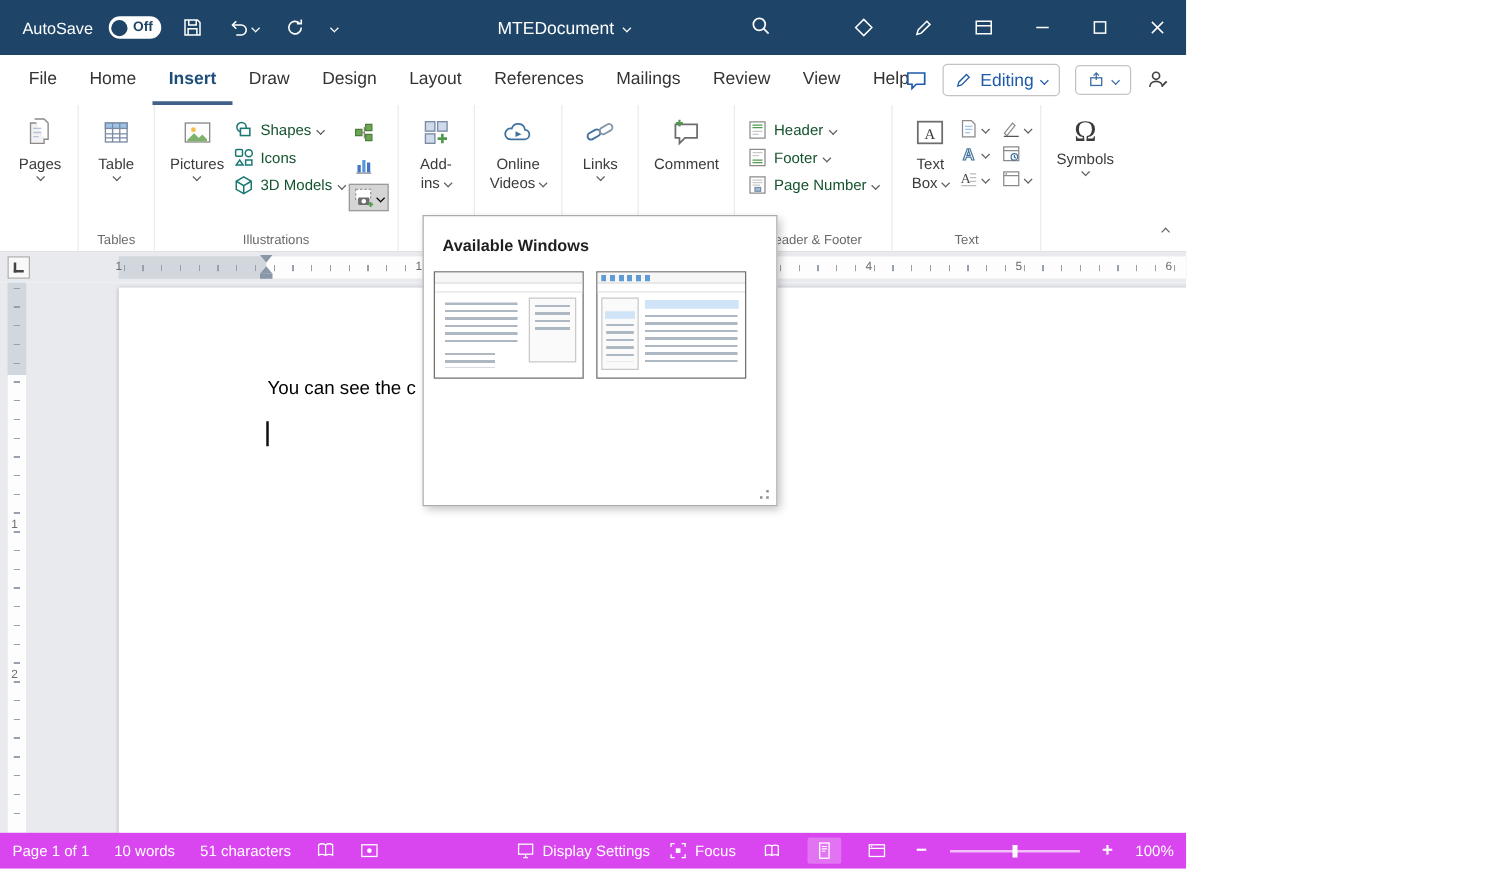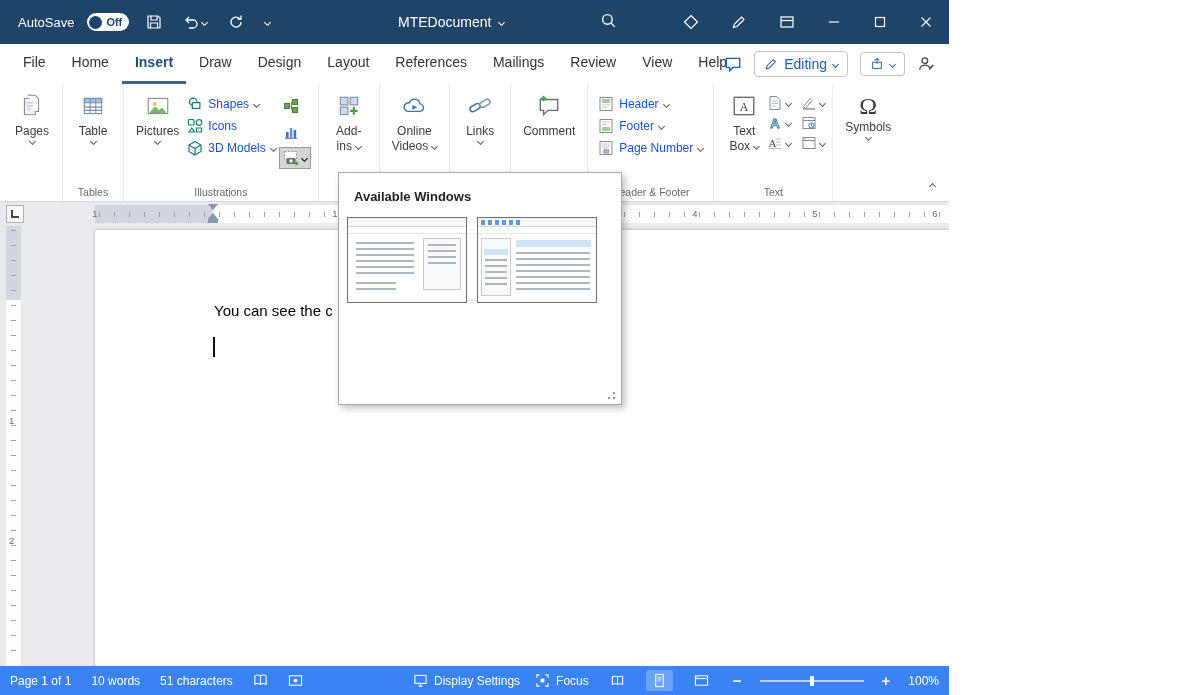--- a/index.html
+++ b/index.html
@@ -32,21 +32,21 @@
 
   
   .ribbon{position:relative;height:118px;flex:none;background:#fff;border-bottom:1px solid #d6d6d6;display:flex;align-items:stretch;padding:0 2px;}
   .rgroup{position:relative;display:flex;align-items:flex-start;padding:3px 7px 18px;border-right:1px solid #ececec;}
   .glabel{position:absolute;bottom:3px;left:0;right:0;text-align:center;font-size:10.5px;color:#696969;white-space:nowrap;}
   .bigbtn{display:flex;flex-direction:column;align-items:center;gap:1px;padding:6px 5px 2px;min-width:46px;font-size:12px;color:#3b3b3b;line-height:1.2;cursor:pointer;text-align:center;}
   .bigbtn .i24{width:26px;height:26px;margin-bottom:4px;}
   .bigbtn .l2{display:flex;align-items:center;gap:4px;color:#3b3b3b;}
   .bigbtn .chev{color:#5f5f5f;}
   .stack{display:flex;flex-direction:column;gap:4px;padding-top:8px;}
-  .smallbtn{display:flex;align-items:center;gap:5px;font-size:12px;color:#1d4ed8;padding:1px 3px;cursor:pointer;white-space:nowrap;}
+  .smallbtn{display:flex;align-items:center;gap:5px;font-size:12px;color:#14532d;padding:1px 3px;cursor:pointer;white-space:nowrap;}
   .smallbtn svg{width:16px;height:16px;flex:none;}
   .smallbtn .chev{color:#5f5f5f;}
   .iconbtn{display:flex;align-items:center;gap:3px;padding:2px 3px;cursor:pointer;border:1px solid transparent;}
   .iconbtn svg{width:16px;height:16px;}
   .iconbtn.pressed{background:#d5d5d5;border-color:#9a9a9a;}
   .tgrid{display:grid;grid-template-columns:auto auto;gap:4px 10px;padding-top:8px;}
   .tg{display:flex;align-items:center;gap:3px;cursor:pointer;color:#5f5f5f;}
   .tg svg{width:16px;height:16px;}
   .ribbon-collapse{position:absolute;right:14px;bottom:8px;color:#5f5f5f;cursor:pointer;}
   .ribbon-collapse .chev{transform:rotate(225deg);}
@@ -83,21 +83,21 @@
   .t-lines{position:absolute;background:repeating-linear-gradient(to bottom,#aeb8c2 0 2px,transparent 2px 6px);}
   .t-panel{position:absolute;border:1px solid #c9c9c9;background:#fafafa;}
   .t-bluerow{position:absolute;background:#cfe4f7;}
   .t-bluebits{position:absolute;top:2px;left:3px;width:40px;height:5px;background:repeating-linear-gradient(to right,#5f9bd5 0 4px,transparent 4px 7px);}
   .clip-row{margin:32px 8px 0;height:34px;background:#d0d0d0;display:flex;align-items:center;gap:11px;padding:0 11px;box-shadow:0 0 0 3px #f2452e;font-size:13px;color:#1f1f1f;cursor:pointer;}
   .clip-label{display:flex;}
   .ul{text-decoration:underline;}
   .grip{position:absolute;right:6px;bottom:5px;width:2px;height:2px;background:#8f8f8f;box-shadow:-5px 0 #8f8f8f,0 -5px #8f8f8f;}
 
   
-  .statusbar{height:29px;flex:none;background:#3b82f6;color:#fff;display:flex;align-items:center;justify-content:space-between;font-size:12px;padding:0 10px;}
+  .statusbar{height:29px;flex:none;background:#d946ef;color:#fff;display:flex;align-items:center;justify-content:space-between;font-size:12px;padding:0 10px;}
   .sb-left{display:flex;align-items:center;gap:20px;}
   .sb-right{display:flex;align-items:center;gap:15px;}
   .sb-item{display:flex;align-items:center;gap:6px;cursor:pointer;white-space:nowrap;}
   .viewbtn{padding:3px 6px;border-radius:2px;cursor:pointer;display:flex;align-items:center;}
   .viewbtn.active{background:rgba(255,255,255,.25);}
   .zoombtn{font-size:15px;font-weight:700;cursor:pointer;padding:0 3px;}
   .slider{position:relative;width:104px;height:12px;cursor:pointer;}
   .track{position:absolute;left:0;right:0;top:5px;height:2px;background:rgba(255,255,255,.65);}
   .thumbk{position:absolute;left:calc(50% - 2px);top:1px;width:4px;height:10px;background:#fff;}
 </style>

